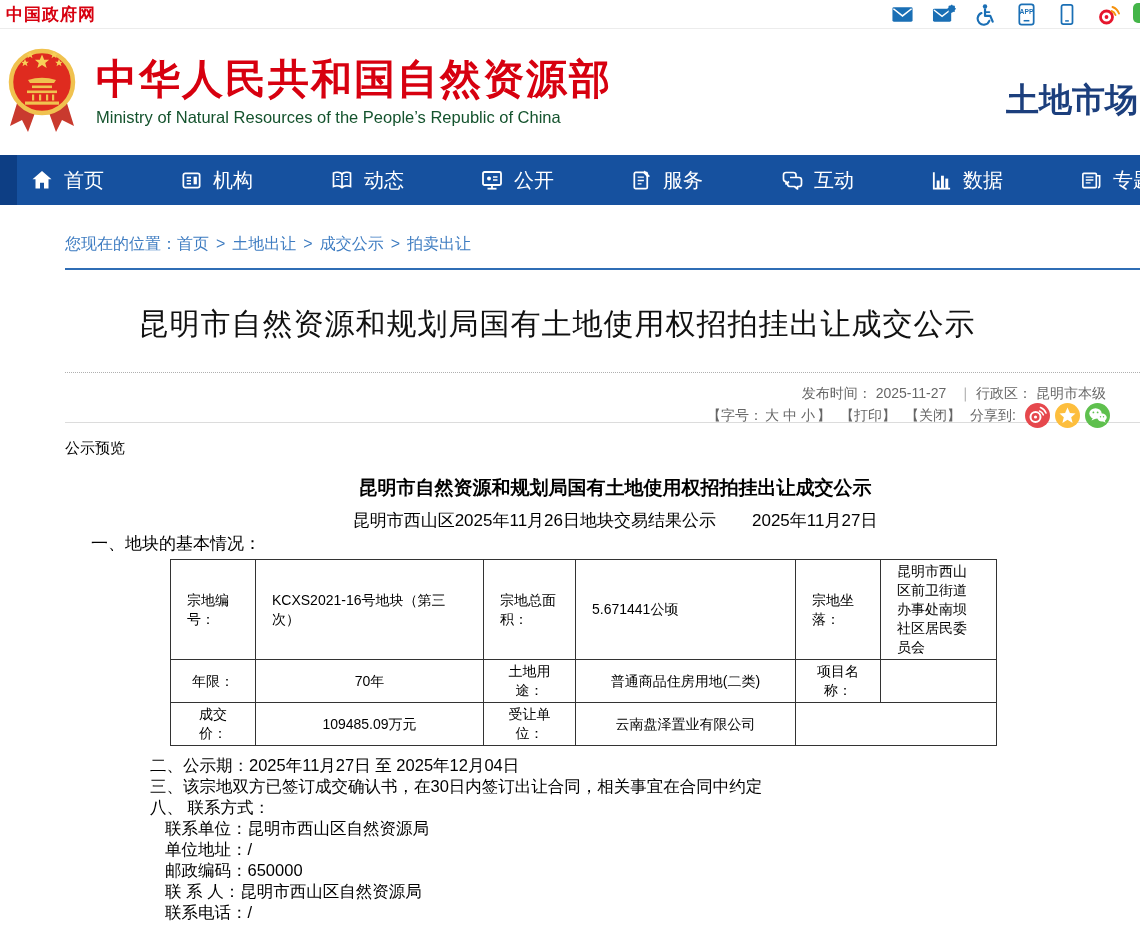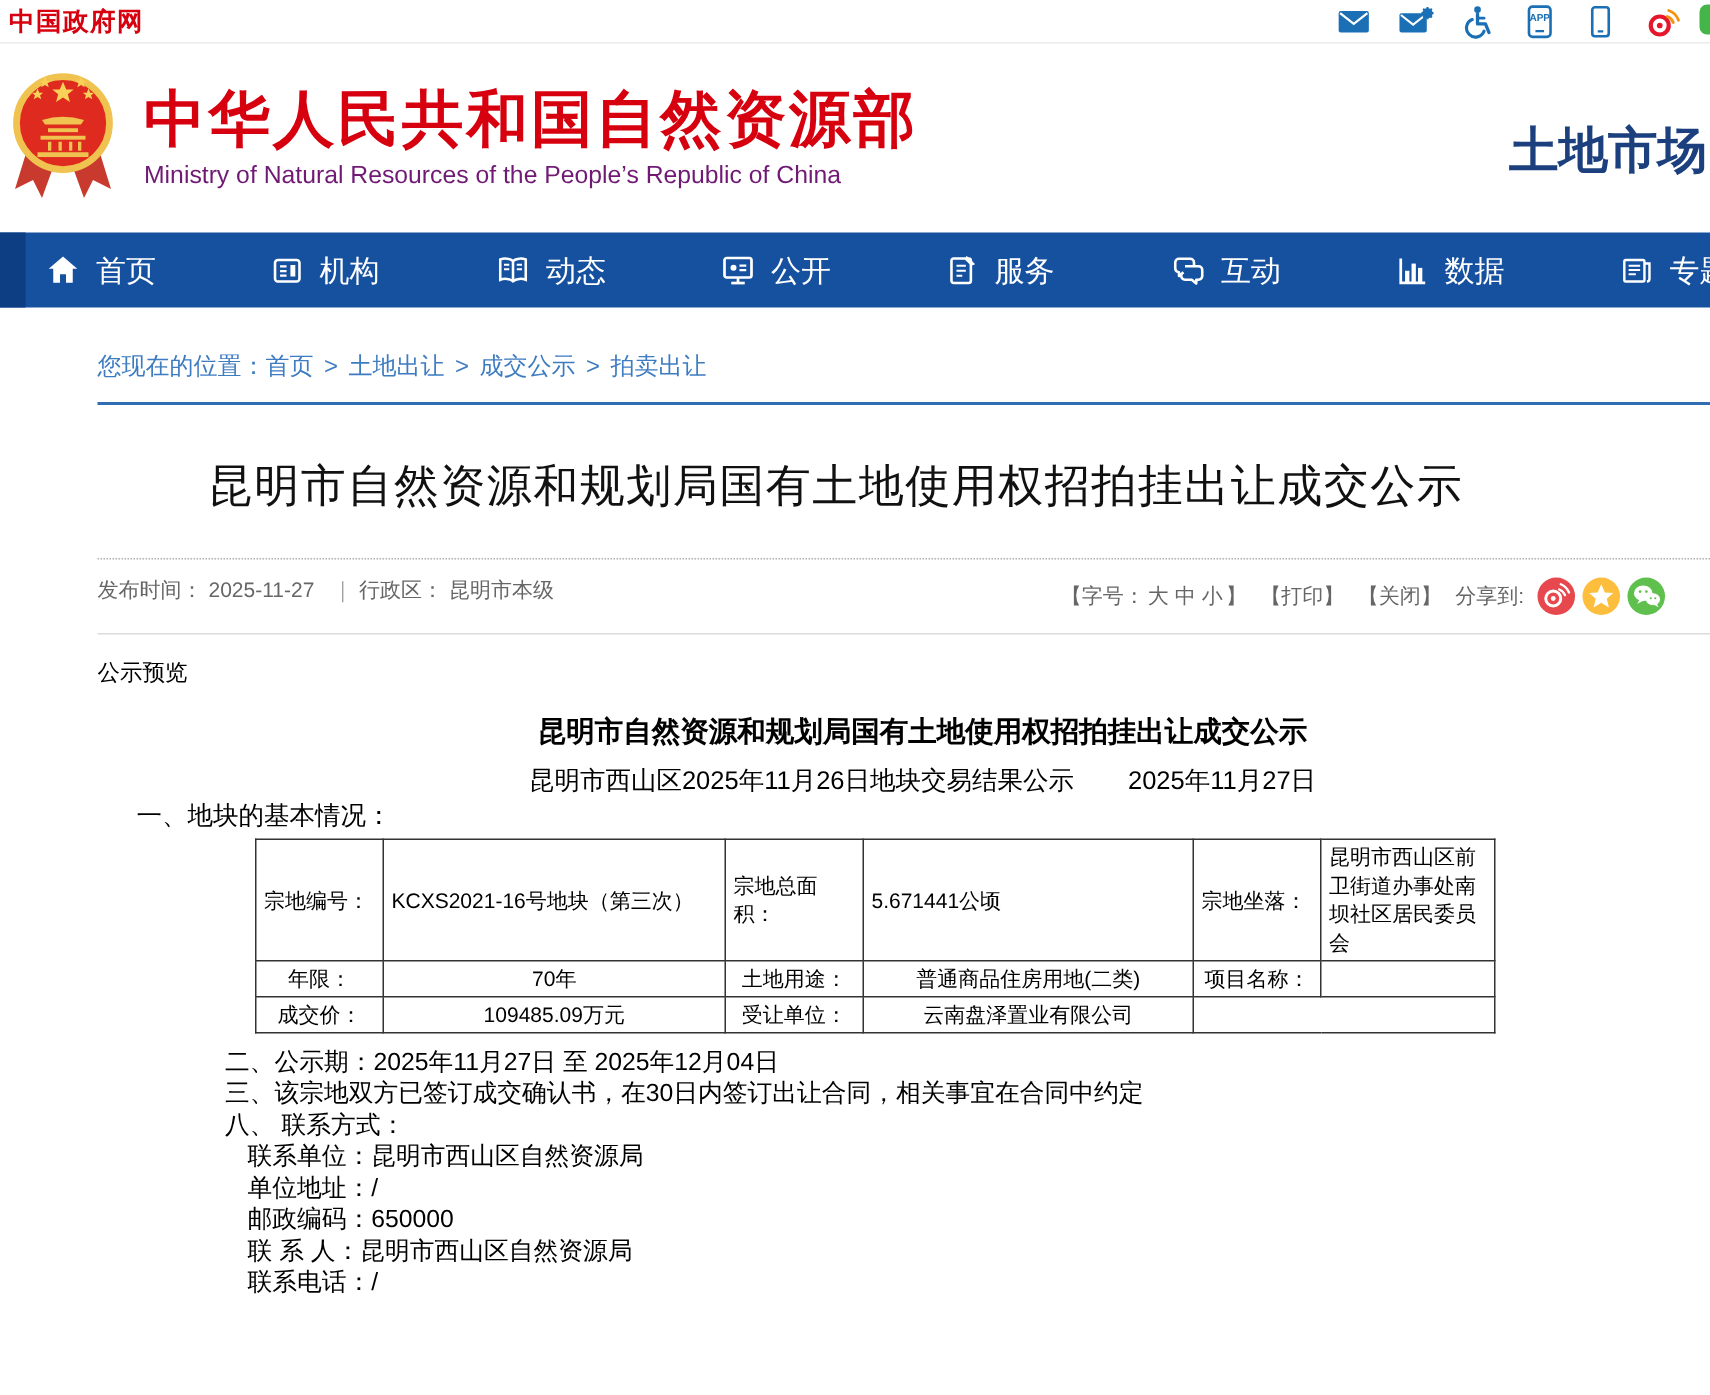--- a/index.html
+++ b/index.html
@@ -14,21 +14,21 @@
   .topbar-icons { display:flex; align-items:center; gap:18px; margin-right:18px; }
   .topbar-icons svg { display:block; }
   .wechat-sliver { position:absolute; right:-13px; top:3px; width:20px; height:20px;
     border-radius:5px; background:#44b549; }
 
   
   .header { height:126px; display:flex; align-items:center; padding-left:8px; }
   .emblem { flex-shrink:0; }
   .header-titles { margin-left:20px; }
   .header-title { color:#d7000f; font-size:41px; font-weight:bold; letter-spacing:2px; line-height:1.1; }
-  .header-sub { color:#701a75; font-size:16.5px; margin-top:5px; }
+  .header-sub { color:#14532d; font-size:16.5px; margin-top:5px; }
   .header-section { margin-left:auto; color:#1c3f7d; font-size:33px; font-weight:bold;
     margin-top:16px; padding-right:2px; white-space:nowrap; }
 
   
   .nav { height:50px; background:#16519f; display:flex; align-items:center;
     padding-left:30px; position:relative; }
   .nav::before { content:""; position:absolute; left:0; top:0; width:17px; height:50px; background:#0d3e84; }
   .nav-item { width:150px; flex-shrink:0; display:flex; align-items:center; gap:10px;
     color:#fff; font-size:20px; }
   .nav-item svg { display:block; flex-shrink:0; }
@@ -37,21 +37,21 @@
   .crumb-row { padding:29px 0 13px 65px; font-size:16px; color:#3e7cc1; }
   .crumb-row a { color:#3e7cc1; }
   .crumb-sep { margin:0 7px; }
   .crumb-line { margin-left:65px; border-bottom:2px solid #2f6db5; }
 
   
   .page-title { text-align:center; font-weight:400; color:#111; font-size:30px;
     margin:34px 26px 0 0; letter-spacing:1px; }
   .dotted-sep { margin:27px 0 0 65px; border-bottom:1px dotted #b0b0b0; }
   .meta-row { margin:12px 30px 0 65px; height:30px; display:flex;
-    justify-content:space-between; align-items:flex-start; color:#666; font-size:14px; }
+    justify-content:space-between; align-items:flex-end; color:#666; font-size:14px;flex-direction:column; }
   .meta-left span { margin-right:4px; }
   .meta-sep { margin:0 8px; color:#999; }
   .meta-right { display:flex; align-items:center; gap:5px; }
   .meta-right .ctrl { margin-right:4px; }
   .fs-opt { margin:0 2px; cursor:pointer; }
   .share-circle { width:25px; height:25px; border-radius:50%; display:inline-flex;
     align-items:center; justify-content:center; }
   .share-weibo  { background:#e6484d; }
   .share-qzone  { background:#fdbe3d; }
   .share-wechat { background:#5fc04e; }
@@ -62,21 +62,21 @@
   .preview-label { font-size:15px; margin-top:16px; }
   .doc-title { text-align:center; font-weight:bold; font-size:19px; margin-top:17px; }
   .doc-sub { text-align:center; font-size:17px; margin-top:8px; }
   .doc-sub .doc-date { margin-left:36px; }
   .doc-para { margin:7px 0 0 26px; width:1016px; line-height:25.5px; font-size:17px;
     text-indent:34px; }
   .sec-heading { margin-left:26px; line-height:24px; font-size:17px; }
 
   table.parcel { border-collapse:collapse; table-layout:fixed; width:826px;
     margin:3px 0 0 105px; font-size:14px; color:#000; }
-  table.parcel td { border:1px solid #333; padding:2px 5px; vertical-align:middle;
+  table.parcel td { border:1px solid #333; padding:2px 16px; vertical-align:middle;
     line-height:19px; word-break:break-all; }
   tr.r1 td { height:62px; }
   tr.r2 td, tr.r3 td { height:22px;text-align:center; }
   tr.r4 td { height:25px; }
 
   .num-line { margin-left:85px; line-height:20.8px; font-size:16.5px; }
   .num-lines { margin-top:9px; }
   .contact-block { margin-top:1px; }
   .contact-line { margin-left:100px; line-height:20.8px; font-size:16.5px; }
 </style>

